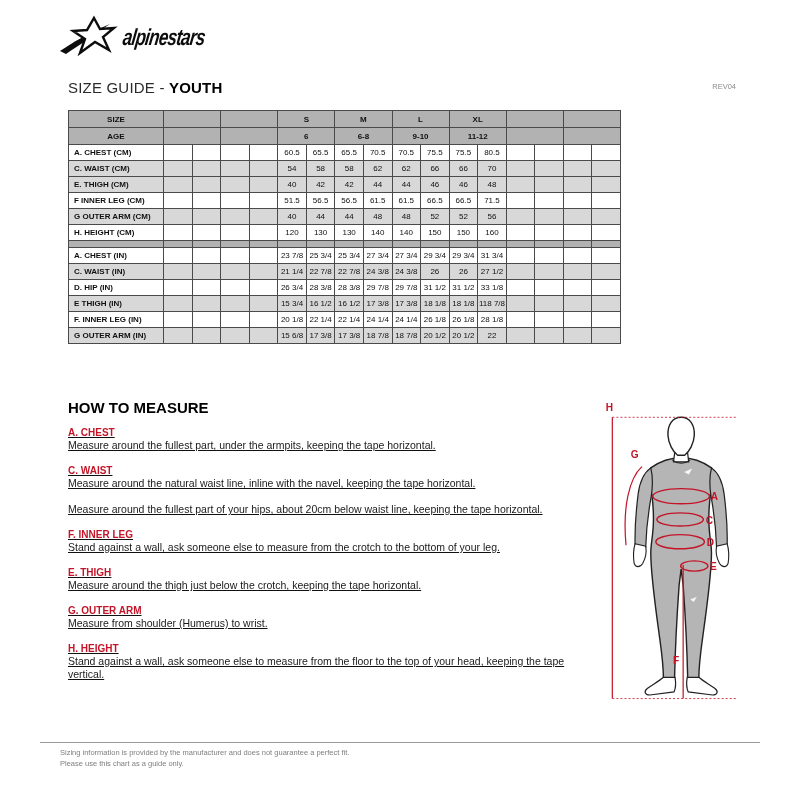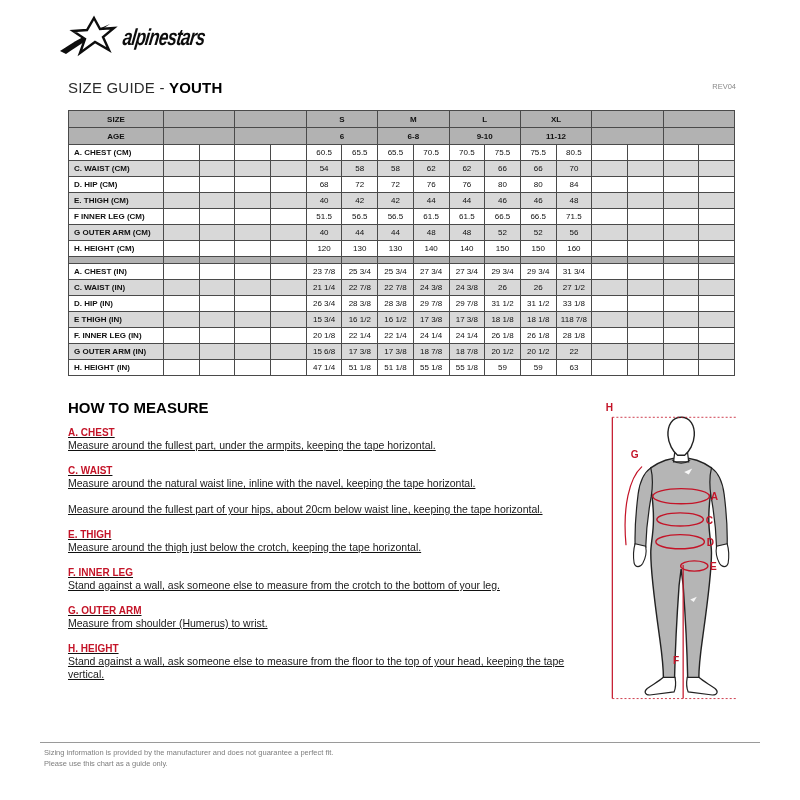--- a/index.html
+++ b/index.html
@@ -12,42 +12,42 @@
              letter-spacing:-1px;transform:skewX(-8deg) scaleX(.74);transform-origin:left center;
              margin-left:2px;white-space:nowrap;}
 
   
   .title{position:absolute;left:68px;top:79px;font-size:15px;letter-spacing:.2px;}
   .title .pre{font-weight:400;color:#2b2b2b;}
   .title .emph{font-weight:700;color:#000;}
   .rev{position:absolute;right:64px;top:82px;font-size:7.5px;color:#8a8a8a;}
 
   
-  .size-table{position:absolute;left:68px;top:110px;width:667px;border-collapse:collapse;table-layout:fixed;}
+  .size-table{position:absolute;left:68px;top:110px;width:553px;border-collapse:collapse;table-layout:fixed;}
   .size-table td{border:1px solid #4a4a4a;font-size:8px;height:15px;padding:0;
                  overflow:hidden;white-space:nowrap;text-align:center;color:#101010;}
   .size-table td.lbl{text-align:left;padding-left:5px;font-weight:bold;}
   .size-table td.hdrlbl{text-align:center;padding-left:0;}
   .size-table tr.hdr td{background:#b2b2b2;font-weight:bold;height:16px;}
   .size-table tr.alt td{background:#d8d8d8;}
   .size-table tr.spacer td{background:#b2b2b2;height:6px;}
 
   
   .htm-heading{position:absolute;left:68px;top:399px;font-size:15px;font-weight:bold;color:#000;}
   .measure-list{position:absolute;left:68px;top:427px;width:520px;text-decoration:underline;}
   .m-item{margin-bottom:13px;}
   .m-label{font-size:10px;font-weight:bold;color:#c41428;line-height:12px;}
   .m-text{font-size:10.5px;color:#1a1a1a;line-height:13px;}
 
   
   .figure{position:absolute;left:588px;top:393px;}
 
   
   .footer-rule{position:absolute;left:40px;top:742px;width:720px;height:1px;background:#9a9a9a;}
-  .footer{position:absolute;left:44px;top:747px;font-size:7.5px;color:#7e7e7e;line-height:11px;}
+  .footer{position:absolute;left:60px;top:747px;font-size:7.5px;color:#7e7e7e;line-height:11px;}
 </style>
 </head>
 <body>
 
 <div class="page">
 
   <div class="logo">
     <svg width="64" height="44" viewBox="0 0 62 44">
       <path d="M2 36 C 14 28 30 18 52 9 C 36 20 20 31 8 39 Z" fill="#0d0d0d"></path>
       <path d="M36 3 L42 14 L56 13 L45 22 L51 35 L37 27 L22 38 L27 24 L15 16 L29 15 Z" fill="#ffffff" stroke="#0d0d0d" stroke-width="2.4" stroke-linejoin="miter"></path>
@@ -132,39 +132,20 @@
           <td class="val">62</td>
           <td class="val">62</td>
           <td class="val">66</td>
           <td class="val">66</td>
           <td class="val">70</td>
           <td class="val"></td>
           <td class="val"></td>
           <td class="val"></td>
           <td class="val"></td>
         </tr>
-        <tr>
-          <td class="lbl">D. HIP (CM)</td>
-          <td class="val"></td>
-          <td class="val"></td>
-          <td class="val"></td>
-          <td class="val"></td>
-          <td class="val">68</td>
-          <td class="val">72</td>
-          <td class="val">72</td>
-          <td class="val">76</td>
-          <td class="val">76</td>
-          <td class="val">80</td>
-          <td class="val">80</td>
-          <td class="val">84</td>
-          <td class="val"></td>
-          <td class="val"></td>
-          <td class="val"></td>
-          <td class="val"></td>
-        </tr>
         <tr class="alt">
           <td class="lbl">E. THIGH (CM)</td>
           <td class="val"></td>
           <td class="val"></td>
           <td class="val"></td>
           <td class="val"></td>
           <td class="val">40</td>
           <td class="val">42</td>
           <td class="val">42</td>
           <td class="val">44</td>
@@ -360,62 +341,43 @@
           <td class="val">18 7/8</td>
           <td class="val">18 7/8</td>
           <td class="val">20 1/2</td>
           <td class="val">20 1/2</td>
           <td class="val">22</td>
           <td class="val"></td>
           <td class="val"></td>
           <td class="val"></td>
           <td class="val"></td>
         </tr>
-        <tr>
-          <td class="lbl">H. HEIGHT (IN)</td>
-          <td class="val"></td>
-          <td class="val"></td>
-          <td class="val"></td>
-          <td class="val"></td>
-          <td class="val">47 1/4</td>
-          <td class="val">51 1/8</td>
-          <td class="val">51 1/8</td>
-          <td class="val">55 1/8</td>
-          <td class="val">55 1/8</td>
-          <td class="val">59</td>
-          <td class="val">59</td>
-          <td class="val">63</td>
-          <td class="val"></td>
-          <td class="val"></td>
-          <td class="val"></td>
-          <td class="val"></td>
-        </tr>
       </tbody>
   </table>
 
   <div class="htm-heading">HOW TO MEASURE</div>
   <div class="measure-list">
       <div class="m-item">
         <div class="m-label">A. CHEST</div>
         <div class="m-text">Measure around the fullest part, under the armpits, keeping the tape horizontal.</div>
       </div>
       <div class="m-item">
         <div class="m-label">C. WAIST</div>
         <div class="m-text">Measure around the natural waist line, inline with the navel, keeping the tape horizontal.</div>
       </div>
       <div class="m-item">
         <div class="m-text">Measure around the fullest part of your hips, about 20cm below waist line, keeping the tape horizontal.</div>
       </div>
       <div class="m-item">
+        <div class="m-label">F. INNER LEG</div>
+        <div class="m-text">Stand against a wall, ask someone else to measure from the crotch to the bottom of your leg.</div>
+      </div>
+      <div class="m-item">
         <div class="m-label">E. THIGH</div>
         <div class="m-text">Measure around the thigh just below the crotch, keeping the tape horizontal.</div>
-      </div>
-      <div class="m-item">
-        <div class="m-label">F. INNER LEG</div>
-        <div class="m-text">Stand against a wall, ask someone else to measure from the crotch to the bottom of your leg.</div>
       </div>
       <div class="m-item">
         <div class="m-label">G. OUTER ARM</div>
         <div class="m-text">Measure from shoulder (Humerus) to wrist.</div>
       </div>
       <div class="m-item">
         <div class="m-label">H. HEIGHT</div>
         <div class="m-text">Stand against a wall, ask someone else to measure from the floor to the top of your head, keeping the tape vertical.</div>
       </div>
     </div>

